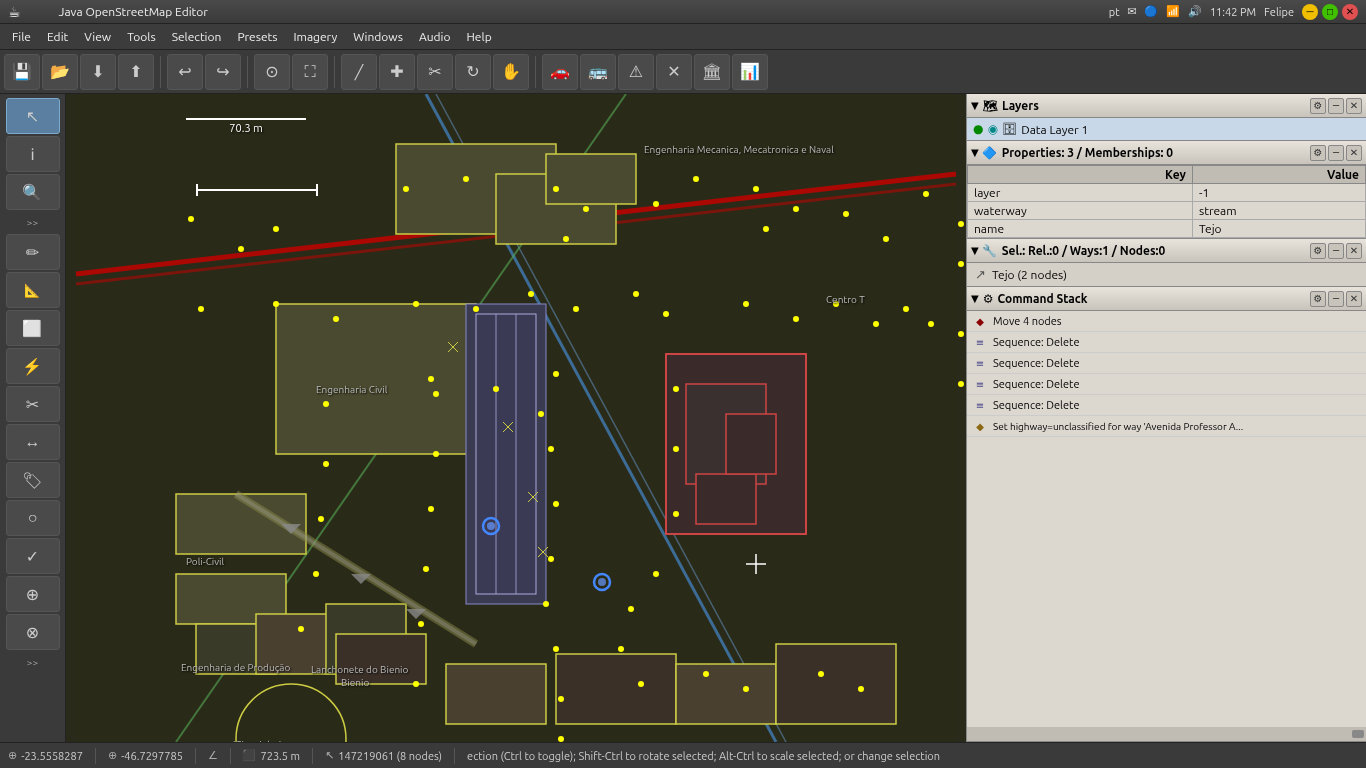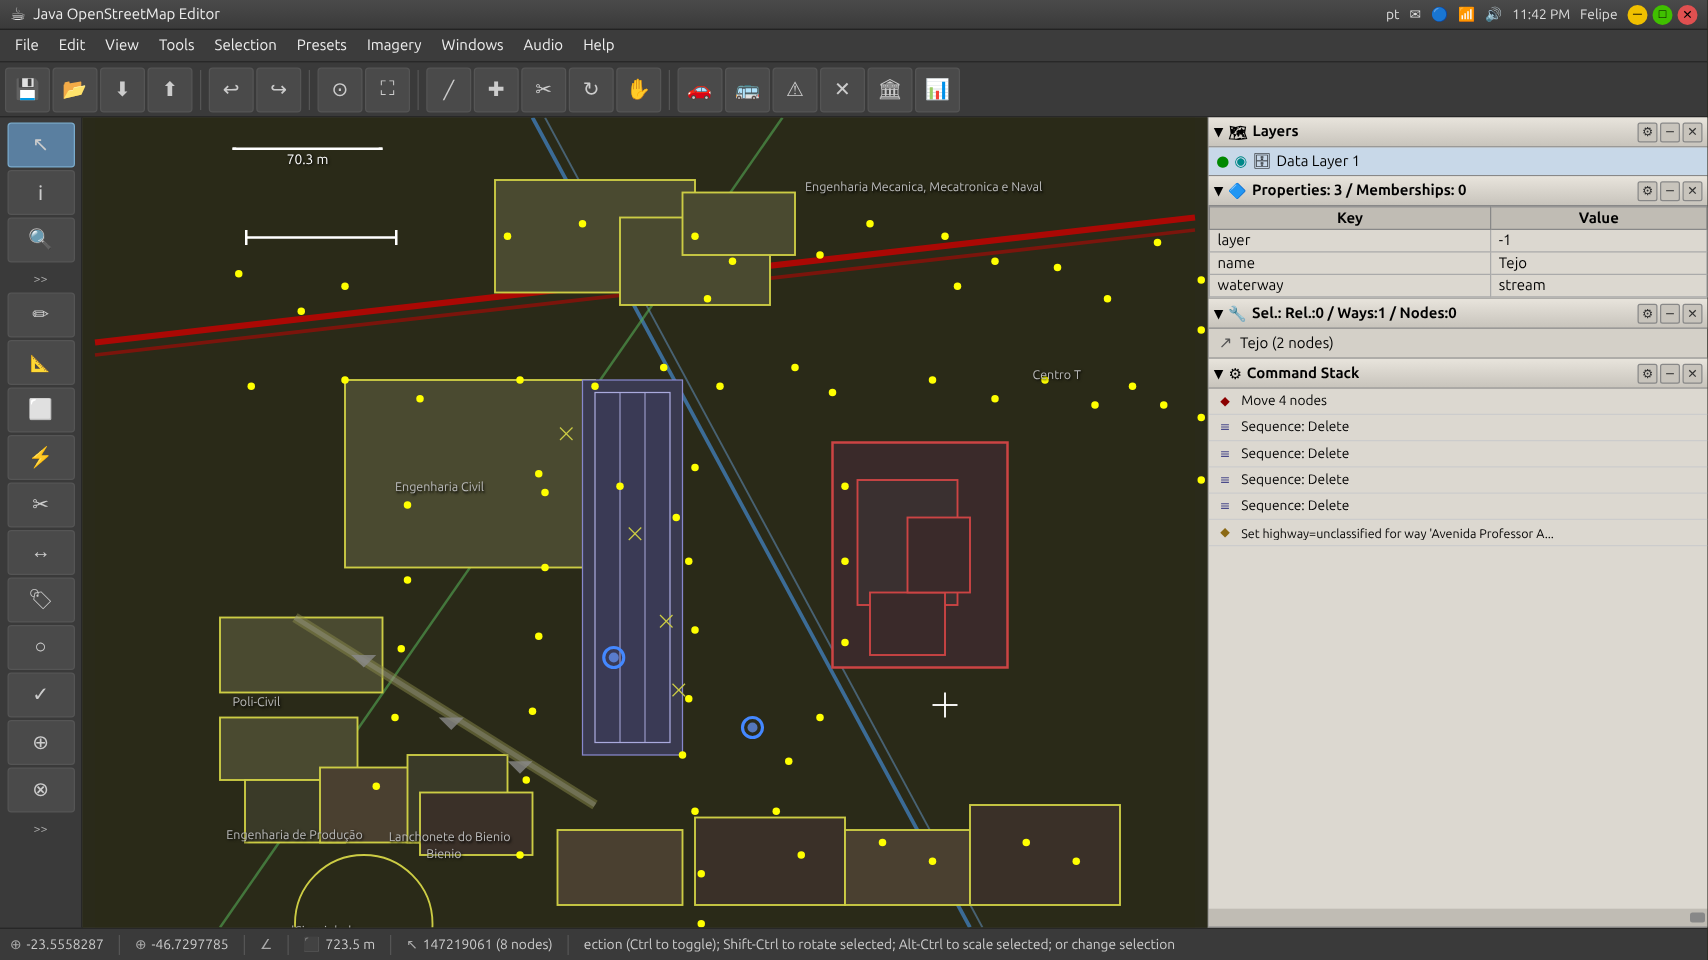--- a/index.html
+++ b/index.html
@@ -10,21 +10,21 @@
       height: 24px;
       background: linear-gradient(to bottom, #4a4a4a, #3a3a3a);
       display: flex;
       align-items: center;
       padding: 0 8px;
       font-size: 12px;
       color: #eee;
       border-bottom: 1px solid #222;
     }
     #titlebar .title-icon { margin-right: 6px; font-size: 14px; }
-    #titlebar .title-text { flex: 1; }
+    #titlebar .title-text { flex: 1; margin-left: 32px; }
     #titlebar .title-controls { display: flex; gap: 4px; }
     #titlebar .title-btn { width: 16px; height: 16px; border-radius: 50%; border: none; cursor: pointer; font-size: 10px; display: flex; align-items: center; justify-content: center; }
     #titlebar .title-btn.min { background: #f0c000; }
     #titlebar .title-btn.max { background: #40c000; }
     #titlebar .title-btn.close { background: #e05050; }
 
     
     #sysbar {
       position: absolute; top: 0; right: 0; height: 36px;
       display: flex; align-items: center; padding: 0 8px; gap: 6px;
@@ -220,21 +220,21 @@
       background: #ddd8d0;
     }
     .props-table {
       width: 100%;
       border-collapse: collapse;
     }
     .props-table th {
       background: #c0bcb4;
       border: 1px solid #888;
       padding: 2px 6px;
-      text-align: center;
+      text-align: right;
       font-size: 12px;
       font-weight: bold;
     }
     .props-table td {
       border: 1px solid #aaa;
       padding: 2px 6px;
       font-size: 12px;
       background: #dcd8d0;
     }
 
@@ -574,26 +574,26 @@
             <th>Key</th>
             <th>Value</th>
           </tr>
         </thead>
         <tbody>
           <tr>
             <td>layer</td>
             <td>-1</td>
           </tr>
           <tr>
+            <td>waterway</td>
+            <td>stream</td>
+          </tr>
+          <tr>
             <td>name</td>
             <td>Tejo</td>
-          </tr>
-          <tr>
-            <td>waterway</td>
-            <td>stream</td>
           </tr>
         </tbody>
       </table>
     </div>
 
     <div class="panel-section" id="sel-panel">
       <div class="panel-header">
         <span class="collapse-tri">▼</span>
         <span>🔧</span>
         <span>Sel.: Rel.:0 / Ways:1 / Nodes:0</span>

